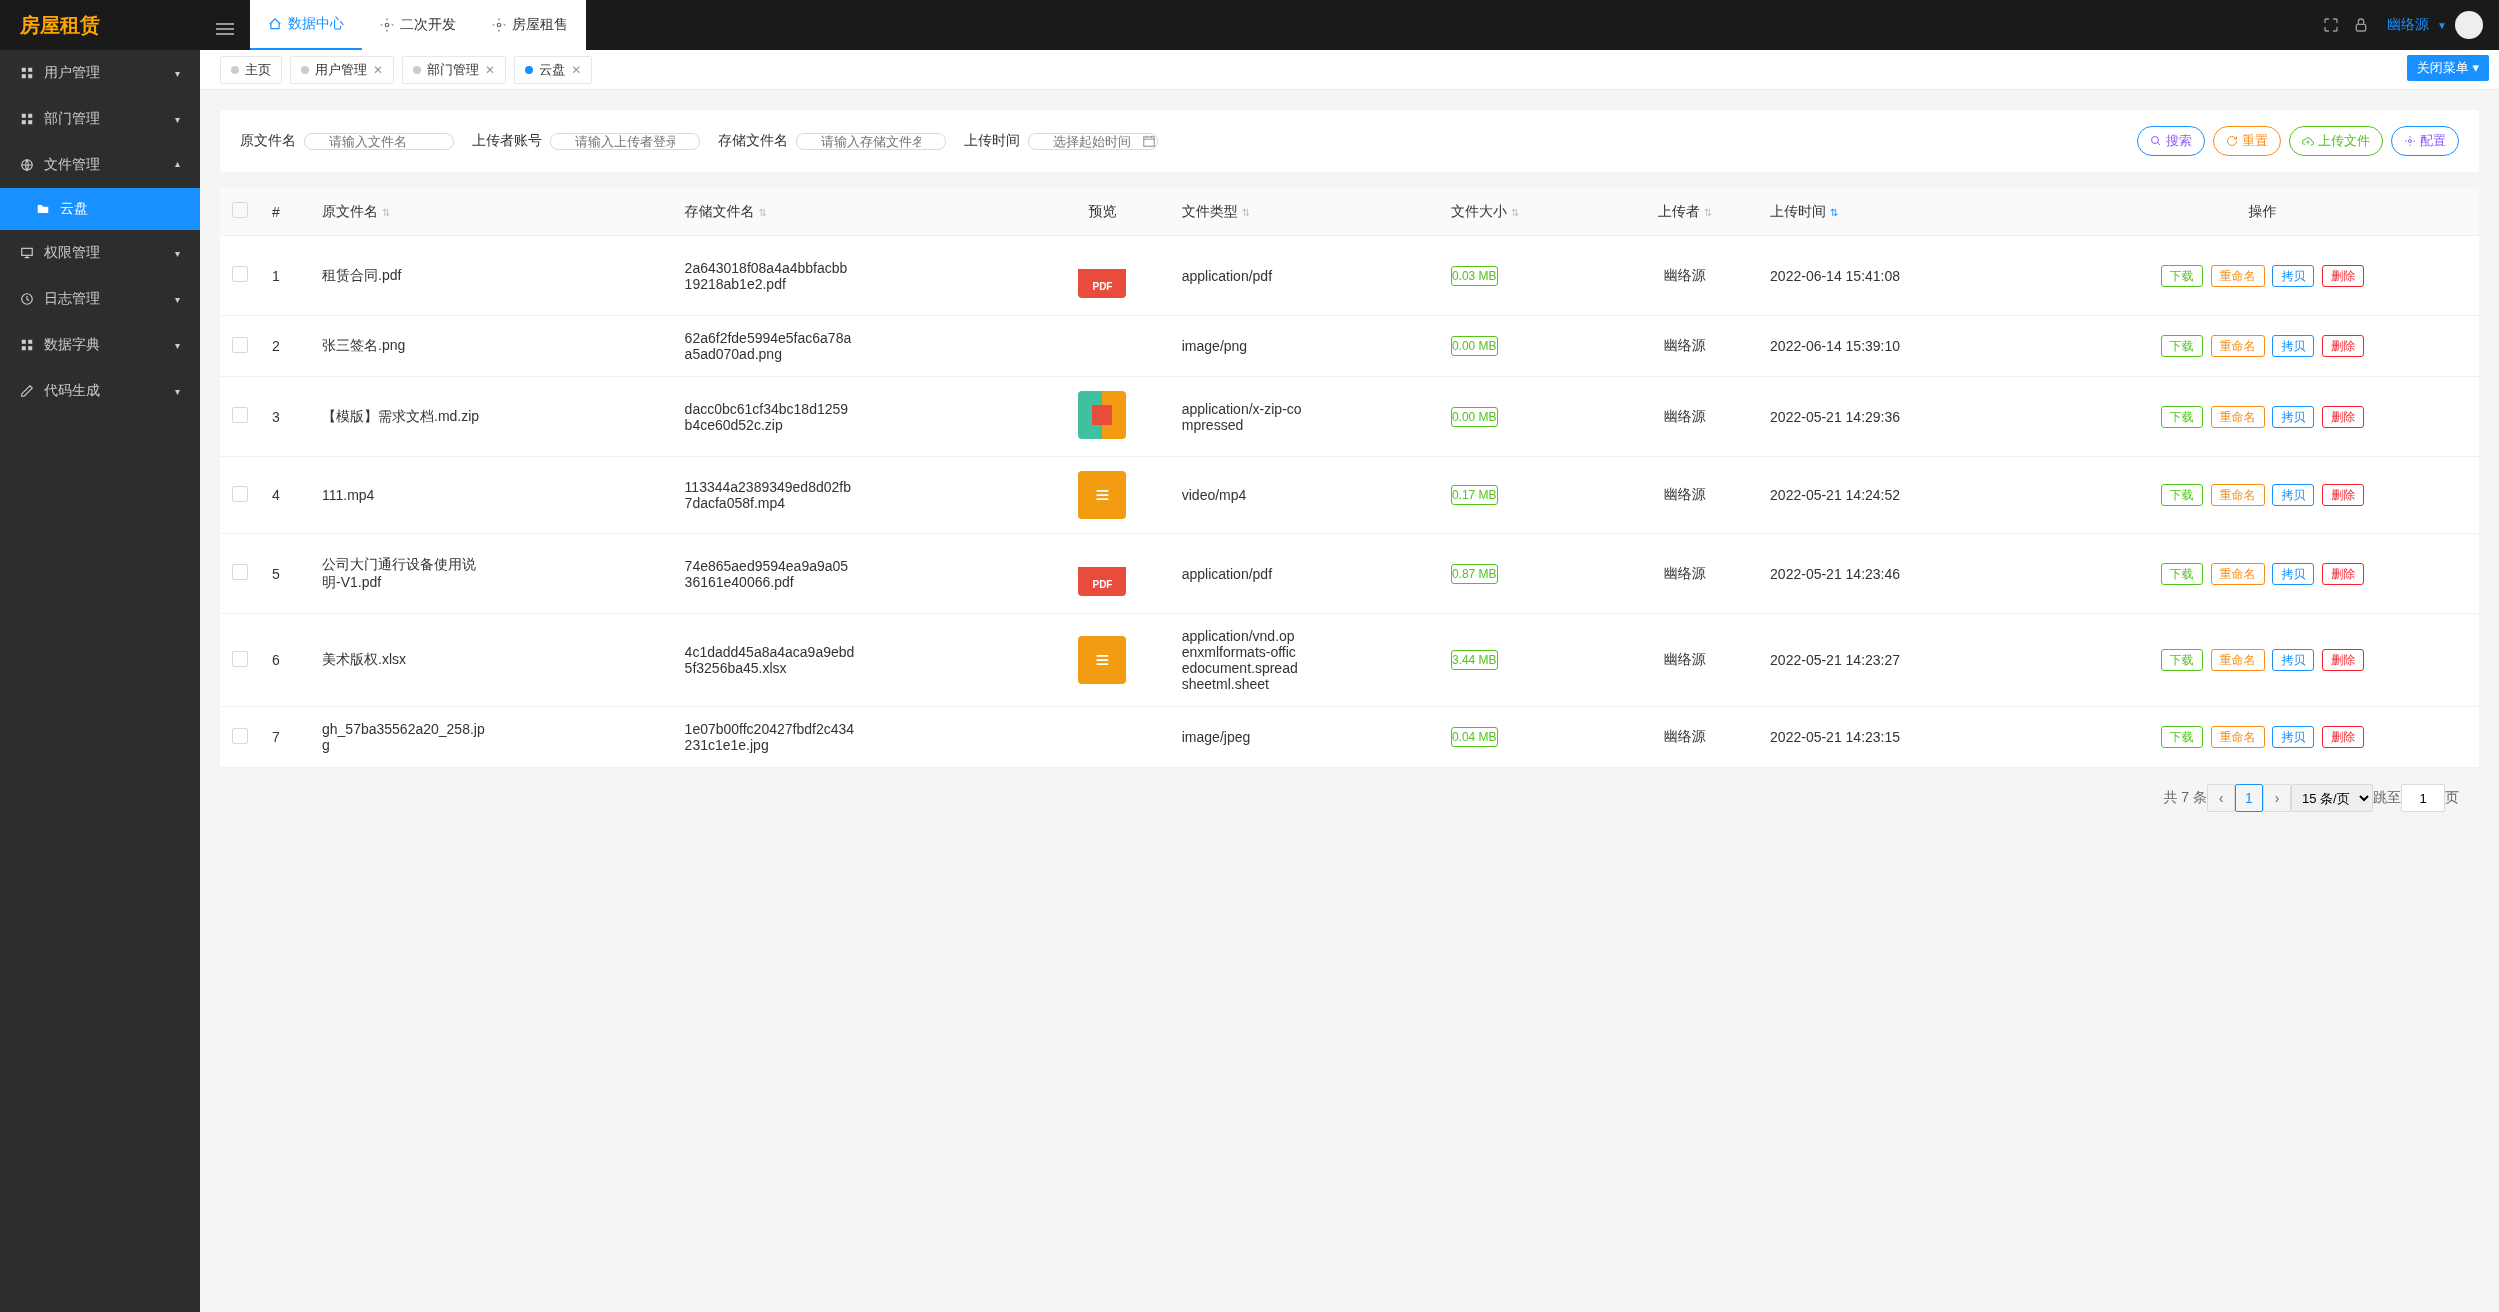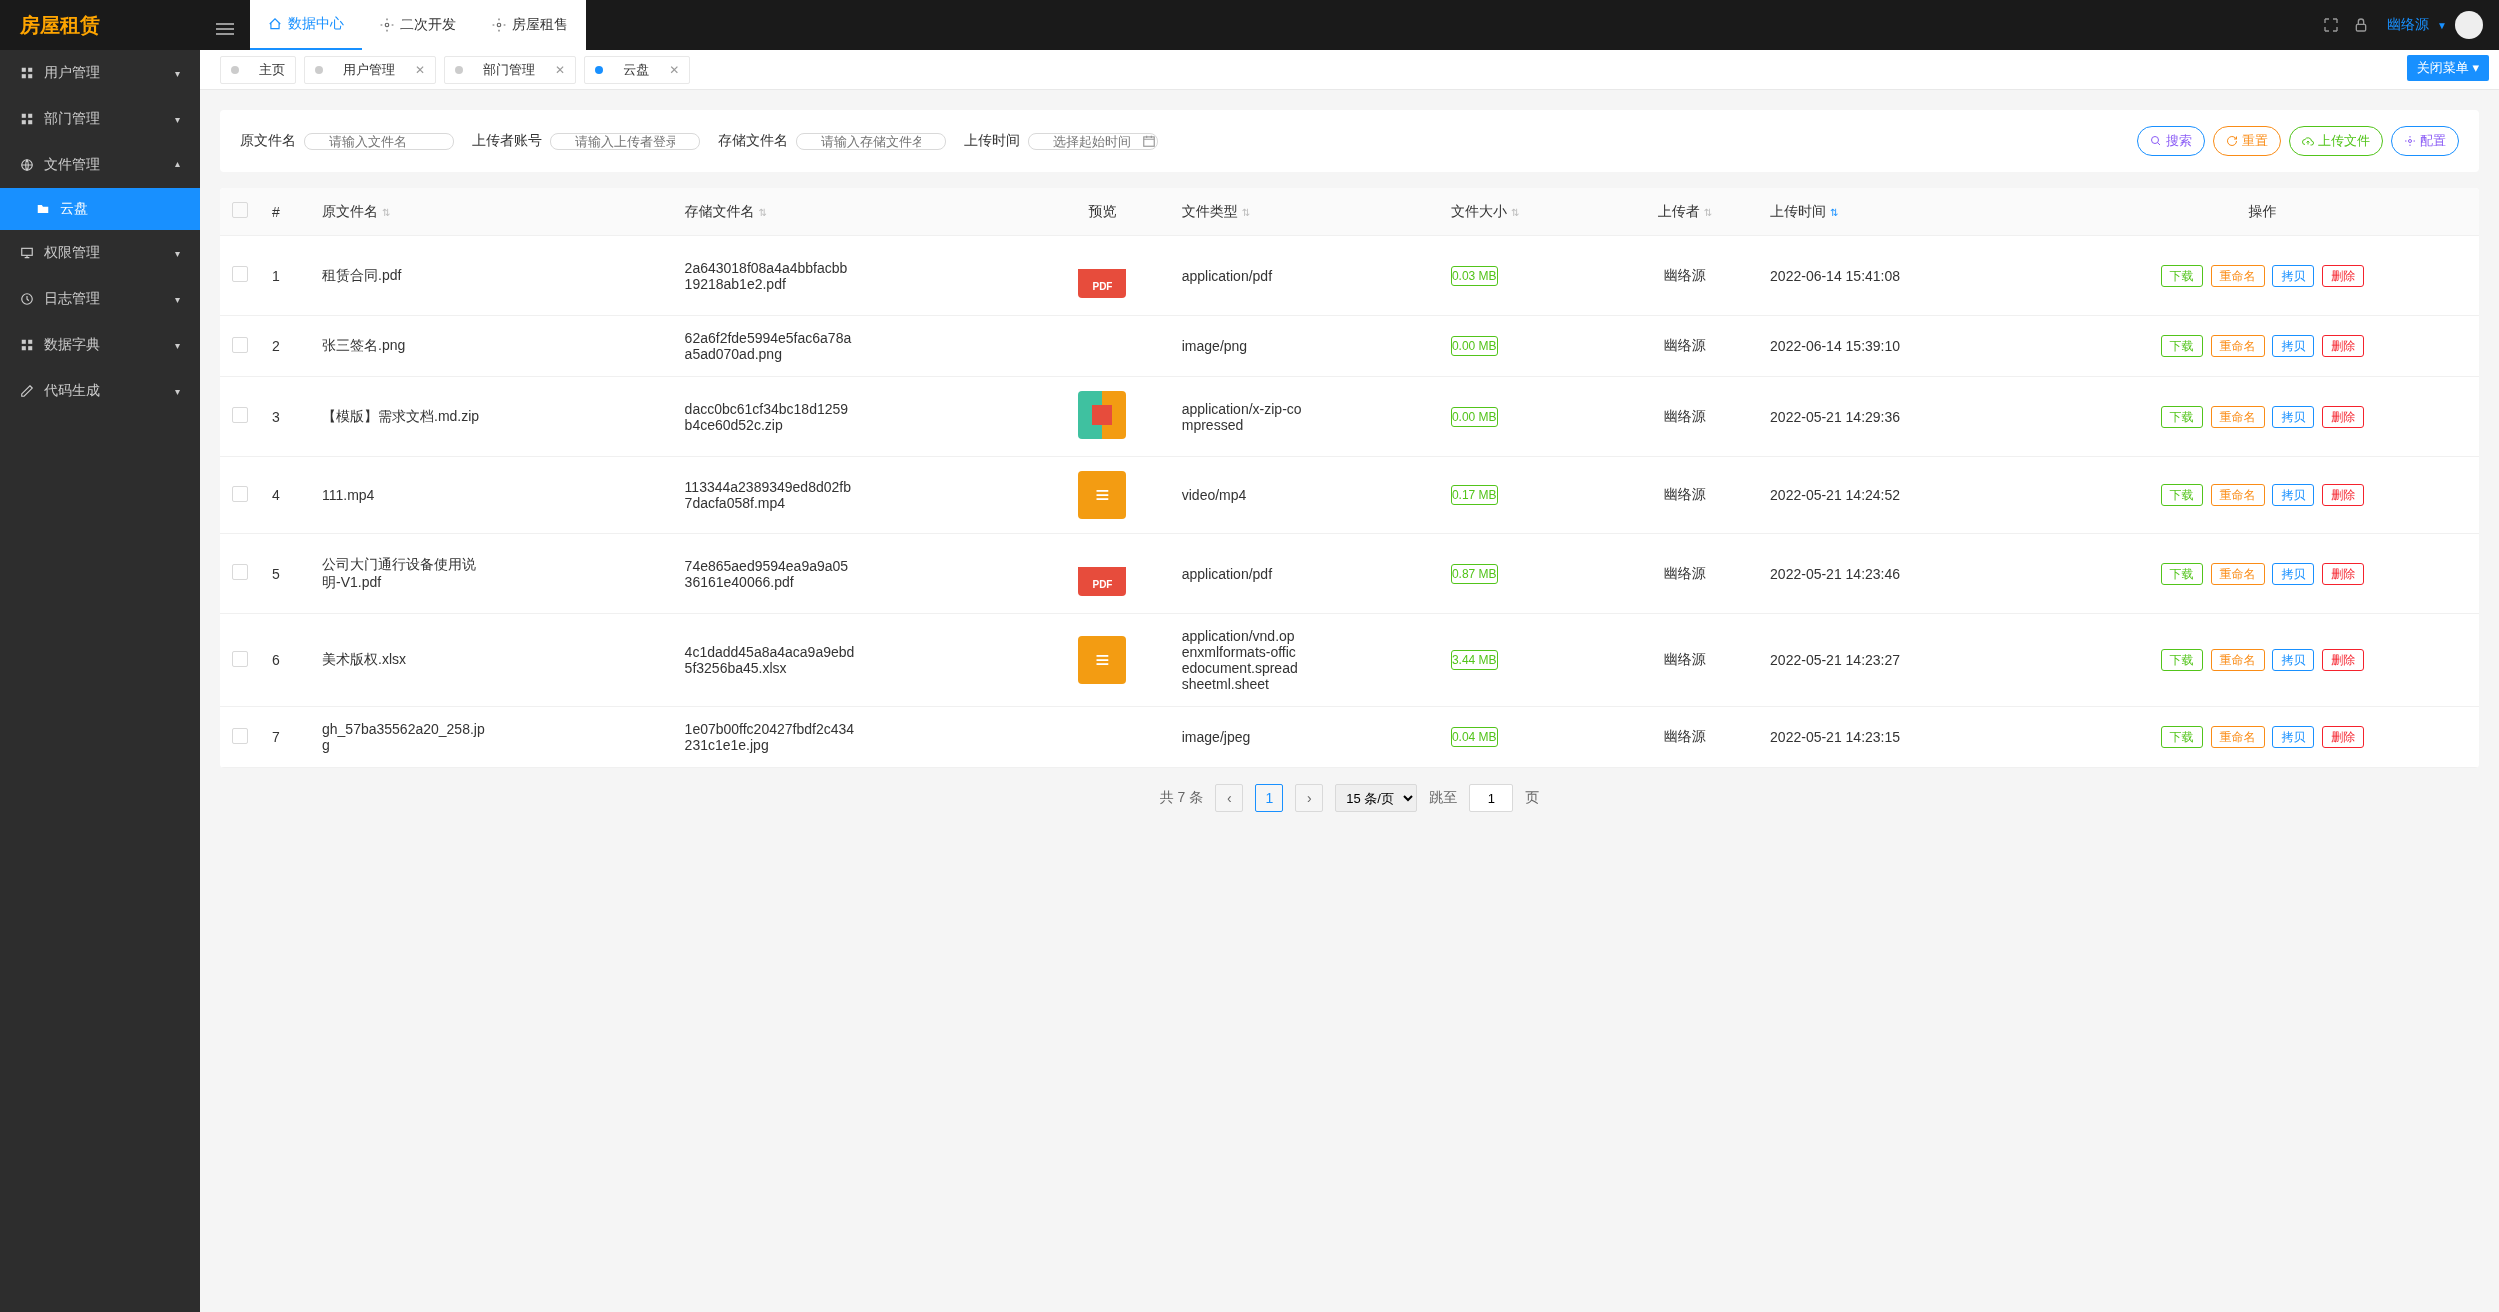--- a/index.html
+++ b/index.html
@@ -20,21 +20,21 @@
     .user{display:flex;align-items:center;gap:8px;padding-right:16px;color:#1890ff;cursor:pointer}
     .avatar{width:28px;height:28px;border-radius:50%;background:#eee}
     .layout{display:flex;height:calc(100vh - 50px)}
     .sidebar{width:200px;background:#2d2d2d;color:#ccc;flex-shrink:0}
     .side-item{display:flex;align-items:center;gap:10px;padding:14px 20px;cursor:pointer;font-size:14px}
     .side-item .chev{margin-left:auto;font-size:10px}
     .side-item.expanded .chev{transform:rotate(180deg)}
     .side-sub{display:flex;align-items:center;gap:10px;padding:12px 20px 12px 36px;background:#1890ff;color:#fff;cursor:pointer;font-size:14px}
     .content{flex:1;display:flex;flex-direction:column;overflow:auto}
     .tabs{display:flex;align-items:center;height:40px;background:#fff;border-bottom:1px solid #e8e8e8;padding-left:20px;position:relative}
-    .tab{display:flex;align-items:center;gap:20px;padding:4px 10px;border:1px solid #e8e8e8;border-radius:2px;margin-right:8px;cursor:pointer;font-size:13px}
+    .tab{display:flex;align-items:center;gap:6px;padding:4px 10px;border:1px solid #e8e8e8;border-radius:2px;margin-right:8px;cursor:pointer;font-size:13px}
     .tab .dot{width:8px;height:8px;border-radius:50%;background:#ccc}
     .tab.active .dot{background:#1890ff}
     .tab .close{color:#999;font-size:12px}
     .close-all{position:absolute;right:10px;top:5px;background:#1890ff;color:#fff;padding:4px 10px;border-radius:2px;cursor:pointer;font-size:13px}
     .page{padding:20px}
     .searchbar{display:flex;align-items:center;gap:18px;flex-wrap:wrap;background:#fff;padding:16px 20px;border-radius:4px;margin-bottom:16px}
     .sgroup{display:flex;align-items:center;gap:8px}
     .sgroup label{font-size:14px;color:#333}
     .sgroup input{height:17px;padding:0 24px;border:1px solid #d9d9d9;border-radius:8px;font-size:13px;width:150px}
     .sbtns{margin-left:auto;display:flex;gap:8px}
@@ -55,21 +55,21 @@
     .fileicon.zip{background:linear-gradient(90deg,#3fc1a0 50%,#f39c12 50%);position:relative}
     .fileicon.zip:after{content:"";width:20px;height:20px;background:#e74c3c;position:absolute}
     .fileicon.doc{background:#f39c12;position:relative}
     .fileicon.doc:after{content:"≡";color:#fff;font-size:24px}
     .badge{display:inline-block;padding:2px 0;border:1px solid #52c41a;color:#52c41a;border-radius:3px;font-size:12px}
     .tiny{display:inline-block;height:22px;line-height:20px;padding:0 8px;border-radius:3px;border:1px solid;font-size:12px;cursor:pointer;margin:0 2px}
     .tiny.green{color:#52c41a;border-color:#52c41a}
     .tiny.orange{color:#fa8c16;border-color:#fa8c16}
     .tiny.blue{color:#1890ff;border-color:#1890ff}
     .tiny.red{color:#f5222d;border-color:#f5222d}
-    .pager{display:flex;align-items:center;justify-content:center;gap:12px;padding:16px 20px;font-size:14px;color:#666}
+    .pager{display:flex;align-items:center;justify-content:flex-end;gap:0;padding:16px 20px;font-size:14px;color:#666}
     .pager .pn{width:28px;height:28px;display:inline-flex;align-items:center;justify-content:center;border:1px solid #d9d9d9;border-radius:2px;cursor:pointer}
     .pager .pn.active{color:#1890ff;border-color:#1890ff}
     .pager select,.pager input{height:28px;border:1px solid #d9d9d9;border-radius:2px;padding:0 6px;font-size:13px}
     .pager input{width:44px;text-align:center}
     .center{text-align:center}
   </style>
 </head>
 <body>
 
 <div class="topbar">

